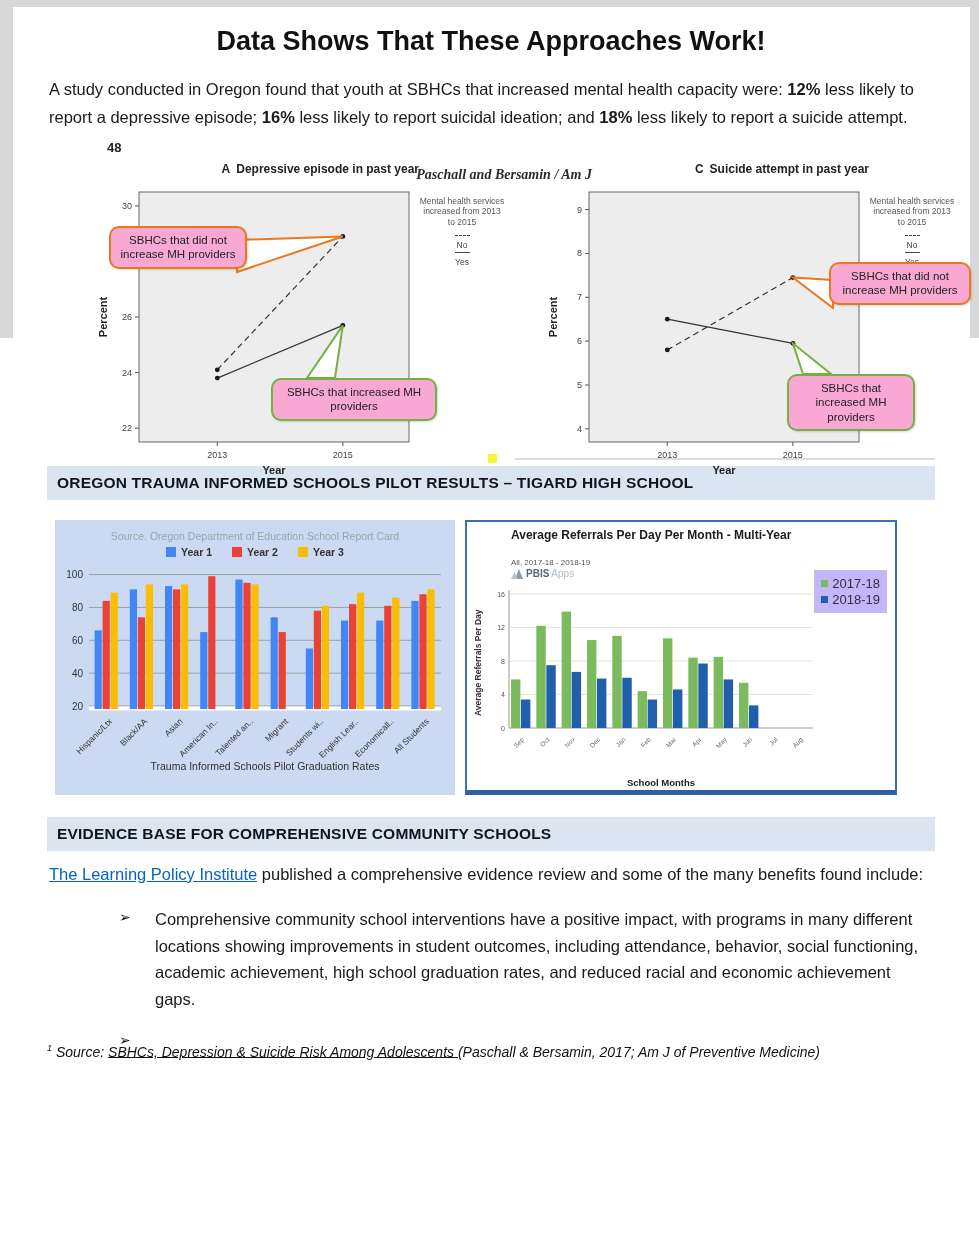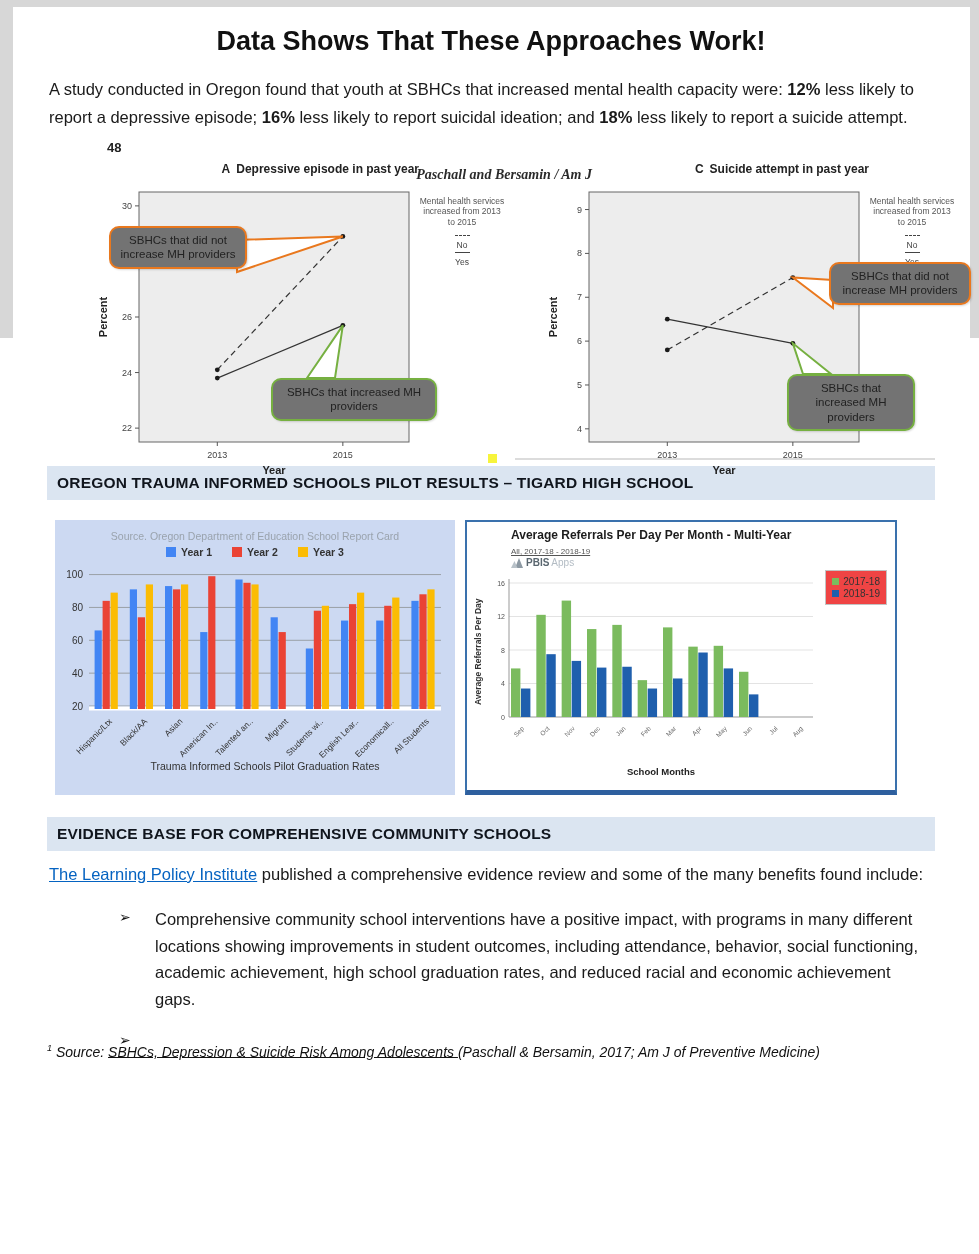--- a/index.html
+++ b/index.html
@@ -22,48 +22,48 @@
   .charts-row{position:absolute;left:48px;top:28px;display:flex;gap:40px;}
   .chart-block{position:relative;width:410px;display:flex;}
   .plot-col{width:324px;}
   .chart-title{height:18px;text-align:right;font-size:12px;font-weight:bold;color:#222;}
   .chart-title .panel-letter{margin-right:6px;}
   .legend-col{width:86px;padding-top:34px;font-size:8.5px;color:#555;text-align:center;line-height:1.25;}
   .legend-title{margin-bottom:7px;}
   .leg-item{display:flex;align-items:center;justify-content:center;gap:4px;color:#444;margin-top:2px;flex-direction:column;}
   .dash-sample{display:inline-block;width:15px;border-top:1.4px dashed #444;}
   .solid-sample{display:inline-block;width:15px;border-top:1.4px solid #444;}
-  .callout{position:absolute;background:#737373;border:2.5px solid #e9781e;border-radius:10px;
+  .callout{position:absolute;background:#f9a8d4;border:2.5px solid #e9781e;border-radius:10px;
     padding:5px 6px;font-size:11.5px;line-height:1.25;text-align:center;color:#222;z-index:3;
     box-shadow:1px 1px 2px rgba(0,0,0,.15);}
   .ymark{position:absolute;left:441px;top:320px;width:9px;height:9px;background:#f7f43c;}
   .grayline{position:absolute;left:468px;top:324px;width:420px;height:2px;background:#dcdcdc;}
 
   
   .charts2-row{display:flex;gap:10px;margin:20px 0 0 8px;}
   .tigard-panel{width:400px;height:275px;background:#ccd9f2;padding-top:8px;box-sizing:border-box;}
   .tg-title{text-align:center;font-weight:bold;font-size:13.5px;color:#16181c;}
   .tg-sub{text-align:center;font-size:10.5px;color:#9aa3ad;margin-top:2px;}
   .tg-legend{display:flex;justify-content:center;gap:20px;font-size:10.5px;font-weight:bold;color:#333;margin:4px 0 0 0;}
   .tg-legend .leg{display:flex;align-items:center;gap:5px;}
   .swatch{display:inline-block;width:10px;height:10px;}
 
   .pbis-panel{width:432px;height:275px;background:#fff;border:2px solid #3a71ad;border-bottom:5px solid #2e5f9e;
     box-sizing:border-box;position:relative;padding:6px 6px 0 6px;}
   .pb-head{display:flex;justify-content:space-between;align-items:flex-start;padding-left:38px;flex-direction:column;}
   .pb-title{font-size:12px;font-weight:bold;color:#1c1c1c;}
-  .pb-sub{font-size:8px;color:#555;margin-top:5px;text-decoration:underline;}
+  .pb-sub{font-size:8px;color:#555;margin-top:16px;}
   .pb-logo{display:flex;align-items:center;gap:2px;margin-right:2px;}
   .pb-logo .brand{font-size:10px;font-weight:bold;color:#5a6770;}
   .pb-logo .brand-lite{font-size:10px;color:#b3bcc4;}
   .pb-body{display:flex;margin-top:4px;}
   .pb-ylabel{writing-mode:vertical-rl;transform:rotate(180deg);font-size:8.5px;font-weight:bold;color:#333;
     text-align:center;height:150px;margin-top:4px;}
-  .pb-legend{position:absolute;right:8px;top:48px;border:1px solid #c3c3c3;background:#ef4444;
-    padding:4px 6px;font-size:10px;color:#333;}
+  .pb-legend{position:absolute;right:8px;top:48px;border:1px solid #c3c3c3;background:#c4b5fd;
+    padding:4px 6px;font-size:13px;color:#333;}
   .pb-legend .leg{display:flex;align-items:center;gap:4px;margin:1px 0;}
   .pb-legend .swatch{width:7px;height:7px;}
 
   
   .evidence-par{font-size:16.5px;line-height:1.7;margin:9px 2px 0 2px;}
   a.doclink{color:#0563c1;text-decoration:underline;}
   .bullets{margin:18px 0 0 0;padding:0;list-style:none;}
   .bullets li{position:relative;margin:0 0 16px 0;padding-left:108px;font-size:16.5px;line-height:1.62;}
   .bullets li .arrow{position:absolute;left:72px;top:0;font-size:14px;color:#111;}
   .footnote{margin-top:30px;font-style:italic;font-size:14px;color:#111;}

